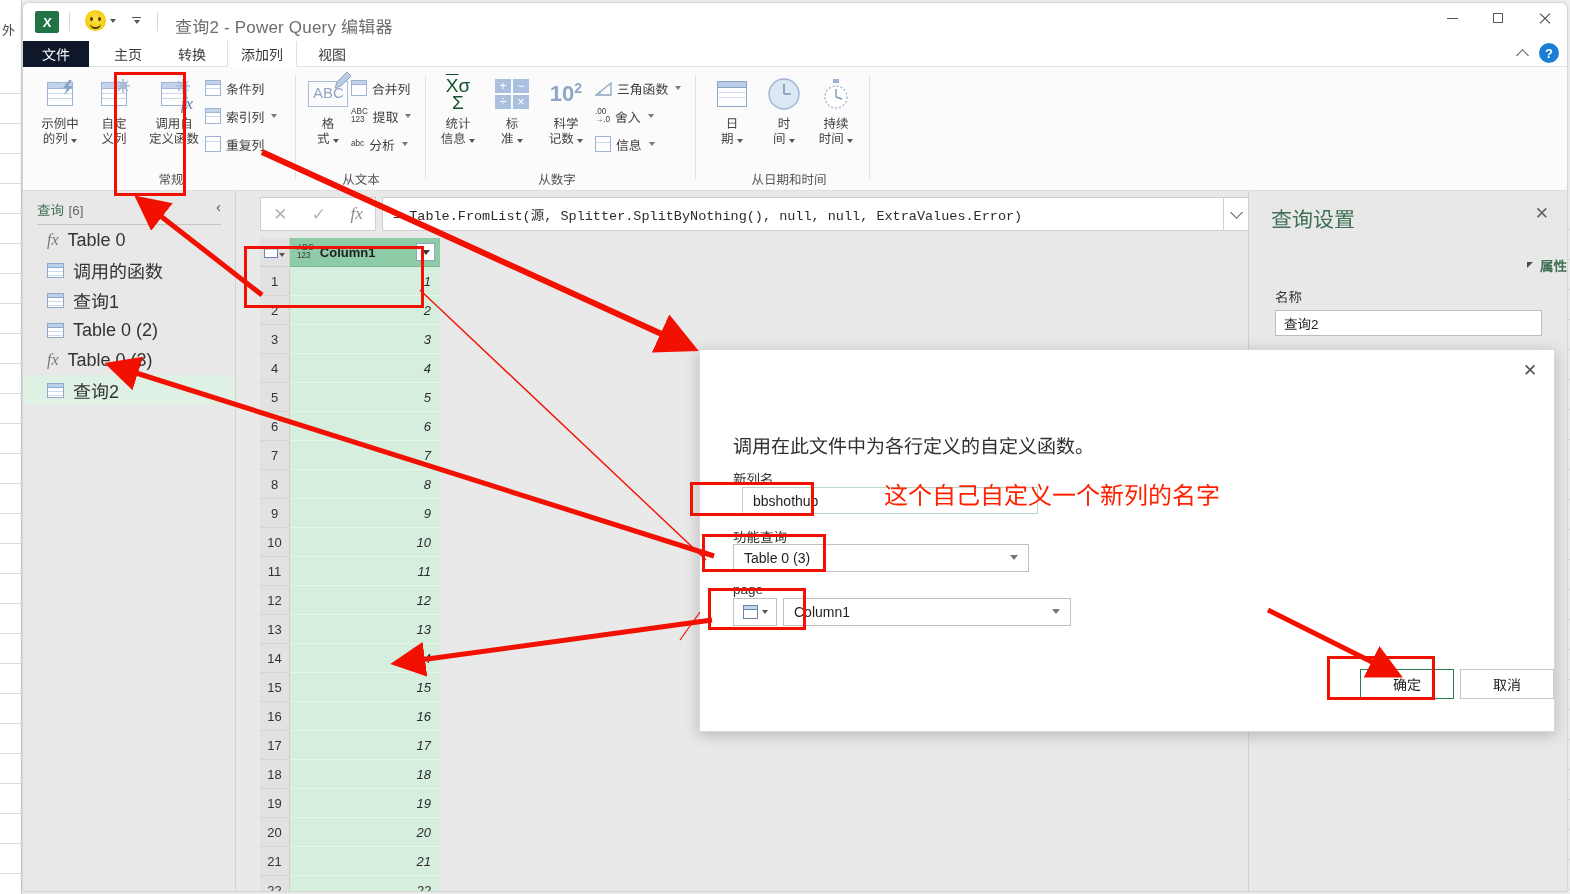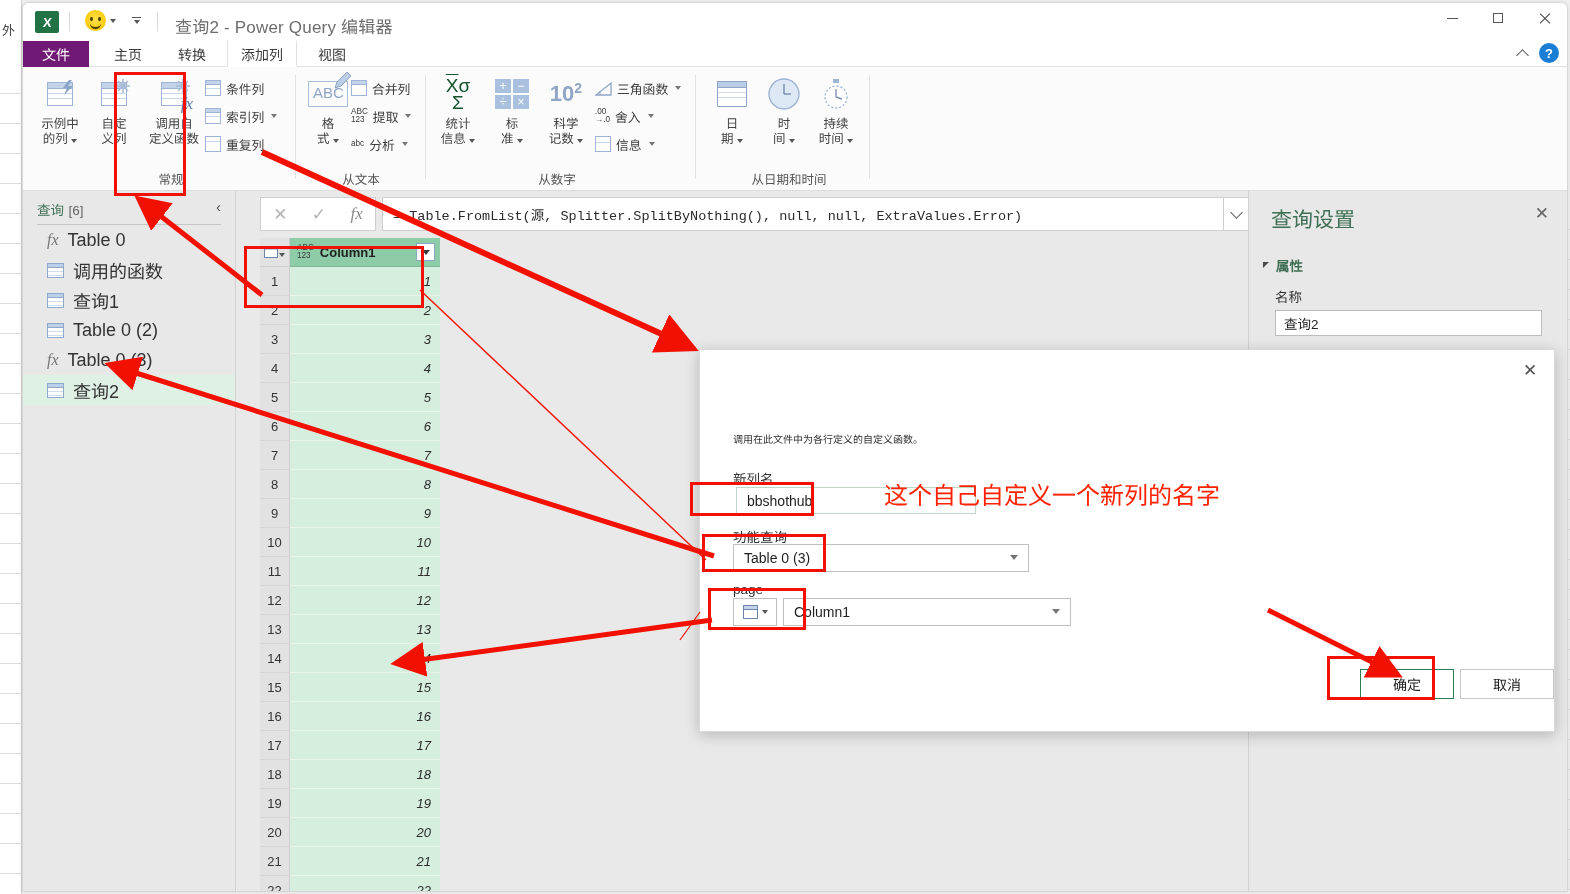--- a/index.html
+++ b/index.html
@@ -58,21 +58,21 @@
   .wbtn .max { width:10px; height:10px; border:1px solid #555; }
   .wbtn .cls { position:relative; width:13px; height:13px; }
   .wbtn .cls::before,.wbtn .cls::after { content:""; position:absolute; left:0; top:6px;
       width:14px; height:1.2px; background:#444; }
   .wbtn .cls::before { transform:rotate(45deg);} .wbtn .cls::after { transform:rotate(-45deg);}
 
   
   .tabrow { position:relative; height:26px; background:#fff; border-bottom:1px solid #e2e2e2; }
   .tab { position:absolute; top:0; height:26px; display:flex; align-items:center;
       justify-content:center; font-size:14px; color:#3b3b3b; cursor:default; }
-  .tab.file { background:#701a75; color:#fff; }
+  .tab.file { background:#0f172a; color:#fff; }
   .tab.active { background:#fff; border:1px solid #e0e0e0; border-bottom:1px solid #fff;
       border-top:none; z-index:2; }
   .ribbon-right { position:absolute; right:8px; top:2px; display:flex; align-items:center; gap:12px; }
   .chev-up { width:9px; height:9px; border-left:1.6px solid #555; border-top:1.6px solid #555;
       transform:rotate(45deg); margin-top:4px; }
   .helpbtn { width:20px; height:20px; border-radius:50%; background:#1a7ed6; color:#fff;
       font-size:13px; font-weight:bold; display:flex; align-items:center; justify-content:center; }
 
   
   .ribbon { position:relative; height:124px; background:#fbfbfb; border-bottom:1px solid #dedede; }
@@ -152,36 +152,36 @@
       font-size:13px; font-style:italic; color:#2b2b2b; display:flex; align-items:center;
       justify-content:flex-end; padding-right:9px; }
 
   
   .spane { position:absolute; right:0; top:0; width:319px; height:702px; background:#e8e8e8;
       border-left:1px solid #d2d2d2; }
   .spane .hd { display:flex; align-items:flex-start; justify-content:space-between;
       padding:12px 18px 0 22px; }
   .spane .hd .t { font-size:21px; color:#3f6f54; }
   .spane .x { font-size:17px; color:#666; }
-  .sect { margin:22px 0 0 14px; display:flex; align-items:center; gap:7px; }
+  .sect { margin:22px 0 0 14px; display:flex; align-items:center; gap:7px;justify-content:flex-end; }
   .tri { width:0;height:0;border-top:6px solid #4a4a4a;border-right:6px solid transparent; }
   .sect .st { font-size:13.5px; font-weight:bold; color:#3f6f54; }
   .flabel { margin:11px 0 4px 26px; font-size:13.5px; color:#333; }
   .ftextbox { margin-left:26px; width:267px; height:26px; border:1px solid #bdbdbd;
       background:#fff; font-size:13.5px; color:#222; display:flex; align-items:center;
       padding-left:8px; }
 
   
   #dlg { position:absolute; left:676px; top:346px; width:856px; height:383px;
       background:#fff; border:1px solid #d9d9d9;
       box-shadow:0 3px 14px rgba(0,0,0,.22); }
   #dlg .dclose { position:absolute; right:14px; top:10px; width:20px; height:20px;
       display:flex; align-items:center; justify-content:center; color:#555; font-size:17px; }
   #dlg .dtitle { position:absolute; left:33px; top:37px; font-size:25px; color:#3f6f54; }
-  #dlg .dsub { position:absolute; left:33px; top:81px; font-size:10px; color:#2f2f2f; }
+  #dlg .dsub { position:absolute; left:33px; top:81px; font-size:19px; color:#2f2f2f; }
   .fld-label { position:absolute; font-size:13.5px; color:#2f2f2f; }
   .dlg-input { position:absolute; height:27px; border:1px solid #bdd9c6; background:#fff;
       font-size:14px; color:#1f1f1f; display:flex; align-items:center; padding-left:10px; }
   .dlg-select { position:absolute; height:28px; border:1px solid #c0c0c0; background:#fff;
       font-size:14px; color:#1f1f1f; display:flex; align-items:center; padding-left:10px; }
   .dlg-select .sc { position:absolute; right:10px; top:10px; width:0;height:0;
       border-left:4.5px solid transparent;border-right:4.5px solid transparent;
       border-top:5.5px solid #767676; }
   .typebtn { position:absolute; height:28px; width:44px; border:1px solid #c0c0c0; background:#fff;
       display:flex; align-items:center; justify-content:center; gap:4px; }
@@ -711,21 +711,21 @@
       <div class="flabel">名称</div>
       <div class="ftextbox">查询2</div>
     </div>
   </div>
 
   <div id="dlg">
     <div class="dclose">✕</div>
     <div class="dsub">调用在此文件中为各行定义的自定义函数。</div>
 
     <div class="fld-label" style="left:33px;top:118px">新列名</div>
-    <div class="dlg-input" style="left:36px;top:137px;width:240px">bbshothub</div>
+    <div class="dlg-input" style="left:42px;top:137px;width:296px">bbshothub</div>
 
     <div class="fld-label" style="left:33px;top:176px">功能查询</div>
     <div class="dlg-select" style="left:33px;top:194px;width:296px">
       <span>Table 0 (3)</span>
       <span class="sc"></span>
     </div>
 
     <div class="fld-label" style="left:33px;top:232px">page</div>
     <div class="typebtn" style="left:33px;top:248px">
       <div class="ti">

